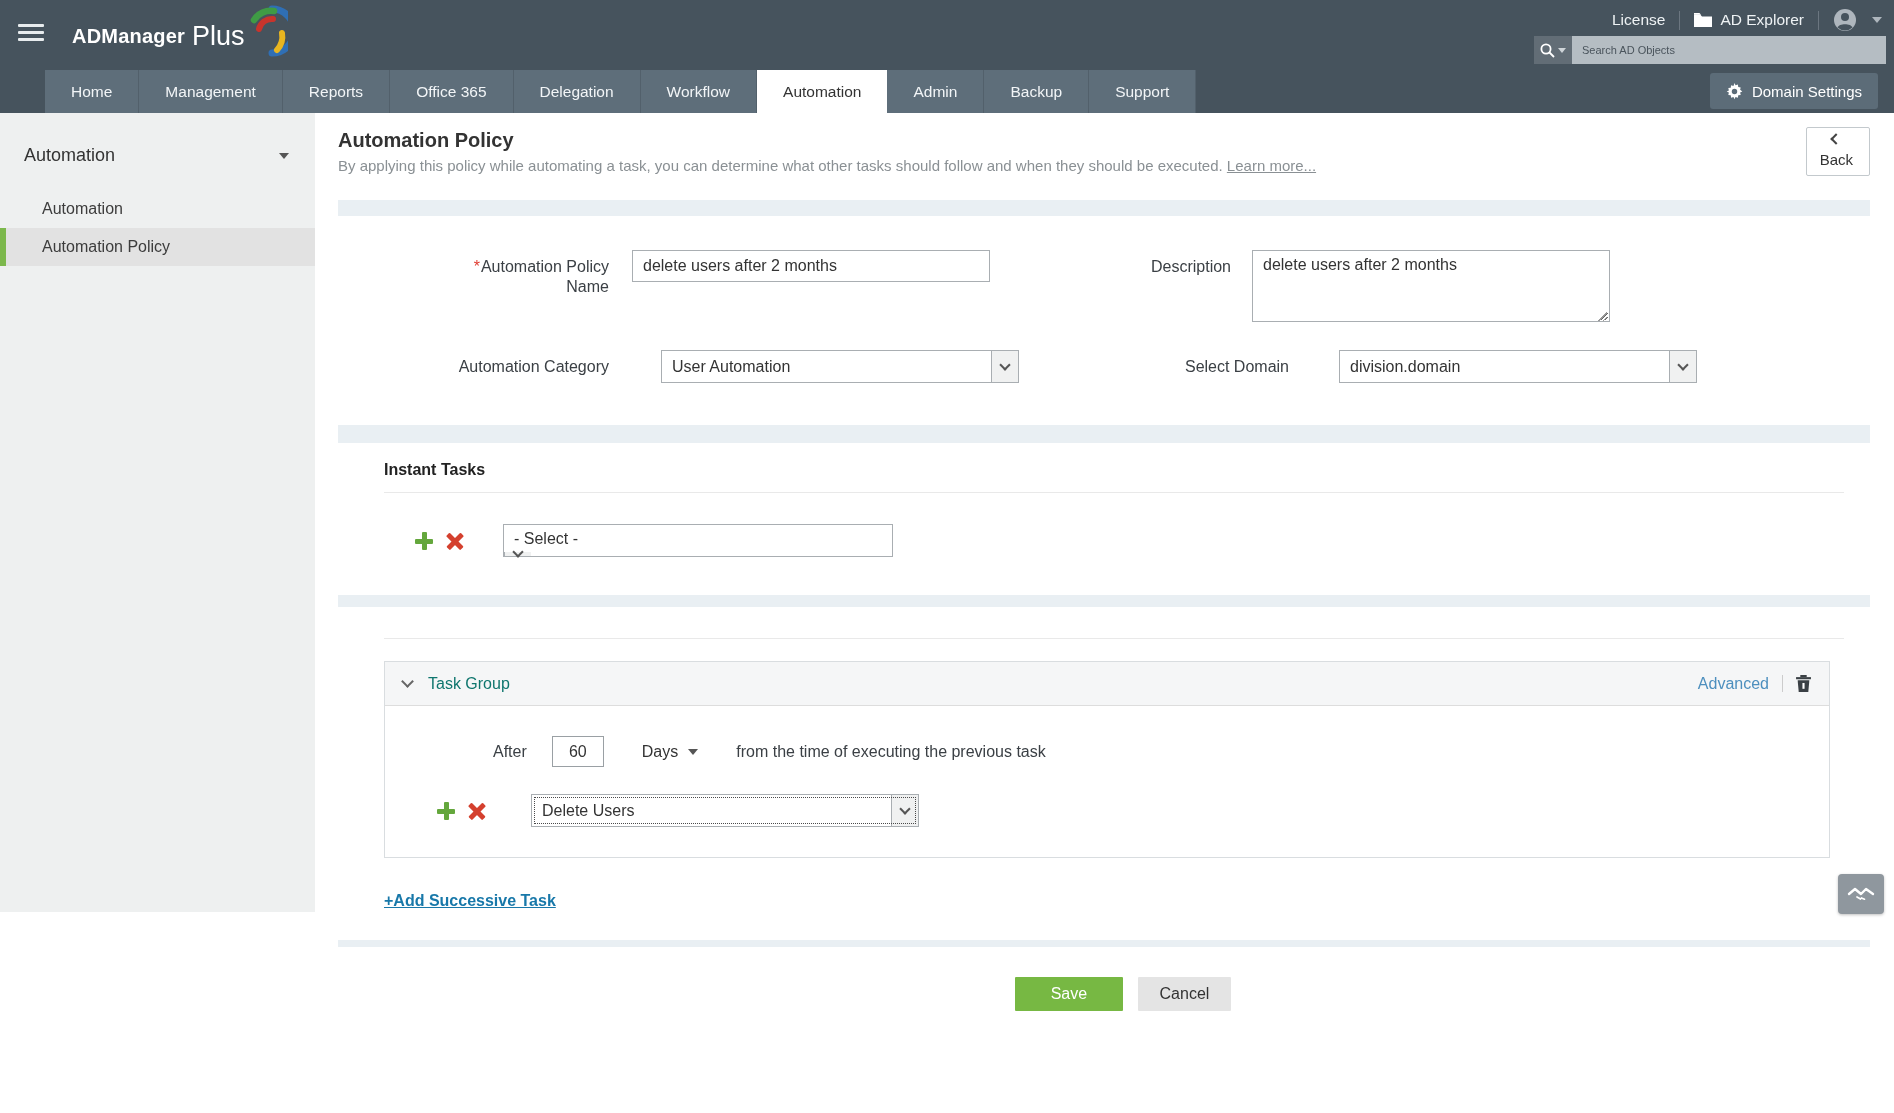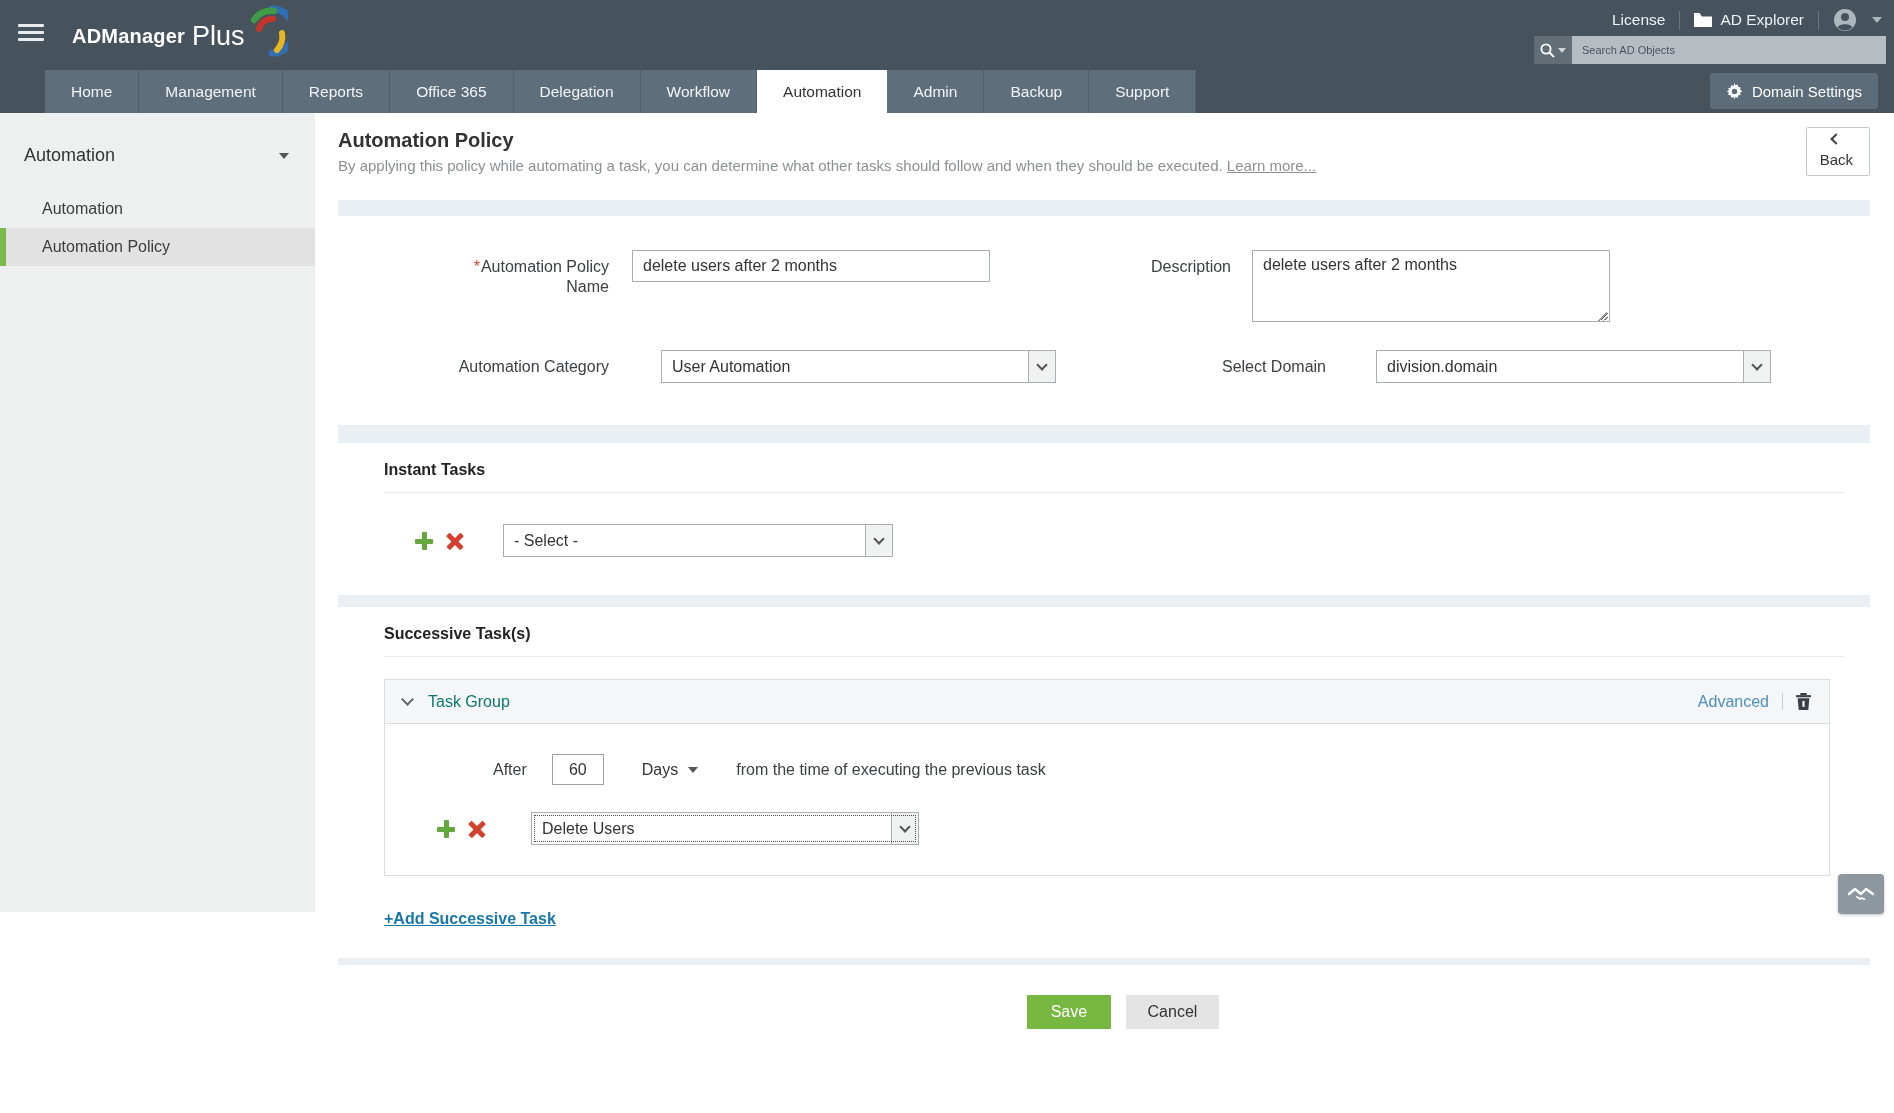--- a/index.html
+++ b/index.html
@@ -68,40 +68,40 @@
   .frow + .frow{margin-top:24px;gap:29px;}
   .lbl{font-size:16px;color:#3b4045;line-height:1.25;padding-top:7px;}
   .lbl-col1{width:271px;text-align:right;padding-left:108px;}
   .lbl-col2{width:241px;text-align:right;}
   .req{color:#e03c31;margin-right:1px;}
   .txt-input{width:358px;height:32px;border:1px solid #a9aeb2;font-size:16px;color:#333;padding:0 10px;margin-left:23px;outline:none;font-family:inherit;}
   .ta-wrap{position:relative;margin-left:21px;}
   textarea.txt-area{width:358px;height:72px;border:1px solid #a9aeb2;font-size:16px;color:#333;padding:5px 10px;resize:both;outline:none;font-family:inherit;}
   .resize-grip{position:absolute;right:3px;bottom:5px;width:10px;height:10px;pointer-events:none;
     background:linear-gradient(135deg,transparent 55%,#999 55%,#999 62%,transparent 62%,transparent 78%,#999 78%,#999 85%,transparent 85%);}
-  .sel{display:inline-flex;width:395px;height:33px;border:1px solid #a9aeb2;background:#fff;cursor:pointer;align-items:stretch;}
+  .sel{display:inline-flex;width:358px;height:33px;border:1px solid #a9aeb2;background:#fff;cursor:pointer;align-items:stretch;}
   .sel.w390{width:390px;}
   .sel-val{flex:1;font-size:16px;color:#333;display:flex;align-items:center;padding:0 10px;white-space:nowrap;overflow:hidden;}
   .sel-btn{width:27px;background:#f0f1f1;border-left:1px solid #a9aeb2;display:flex;align-items:center;justify-content:center;}
   .chev-dn{width:8px;height:8px;border-right:2px solid #555;border-bottom:2px solid #555;transform:rotate(45deg);margin-top:-4px;display:inline-block;}
   .sel.ml23{margin-left:23px;} .sel.ml21{margin-left:21px;}
   .sel.focused{outline:1px dotted #4a4a4a;outline-offset:-4px;}
 
   .sec-heading{font-size:16px;font-weight:bold;color:#222;margin-left:46px;}
   .sec-hr{border-top:1px solid #e9e9e9;margin:13px 26px 0 46px;}
   .instant-card{padding:18px 0 38px 0;}
   .icons-row{display:flex;align-items:center;margin:31px 0 0 77px;}
 
   .icon-plus{position:relative;width:18px;height:18px;display:inline-block;cursor:pointer;}
   .icon-plus::before{content:"";position:absolute;left:0;top:7px;width:18px;height:5px;background:var(--icon-green);border-radius:1px;}
   .icon-plus::after{content:"";position:absolute;left:7px;top:0;width:5px;height:18px;background:var(--icon-green);border-radius:1px;}
   .icon-x{position:relative;width:18px;height:18px;display:inline-block;margin-left:13px;cursor:pointer;}
   .icon-x::before,.icon-x::after{content:"";position:absolute;left:-1px;top:7px;width:20px;height:4.5px;background:var(--icon-red);border-radius:1px;}
   .icon-x::before{transform:rotate(45deg);} .icon-x::after{transform:rotate(-45deg);}
-  .icons-row .sel{margin-left:39px;}
+  .icons-row .sel{margin-left:39px;flex-direction:column;}
 
   .succ-card{padding:18px 0 30px 0;}
   .task-group{margin:22px 40px 0 46px;border:1px solid #d9dde0;background:#fff;}
   .tg-header{height:44px;background:#f5f6f7;border-bottom:1px solid #ddd;display:flex;align-items:center;padding:0 18px;}
   .tg-chev{width:9px;height:9px;border-right:2px solid #666;border-bottom:2px solid #666;transform:rotate(45deg);margin-top:-4px;cursor:pointer;}
   .tg-title{font-size:16px;color:#0f766e;margin-left:16px;}
   .tg-right{margin-left:auto;display:flex;align-items:center;}
   .tg-advanced{color:#4d8fbe;font-size:16px;cursor:pointer;}
   .tg-sep{width:1px;height:17px;background:#ccc;margin:0 13px;}
   .trash{cursor:pointer;display:flex;align-items:center;}
@@ -110,21 +110,21 @@
   .num-input{width:52px;height:31px;border:1px solid #9aa0a4;text-align:center;font-size:16px;color:#333;margin-left:25px;outline:none;font-family:inherit;}
   .unit-dd{display:flex;align-items:center;margin-left:38px;cursor:pointer;gap:10px;font-size:16px;color:#333;}
   .unit-dd .caret-down{border-top-color:#555;border-left-width:5px;border-right-width:5px;border-top-width:6px;margin-left:0;}
   .after-suffix{margin-left:38px;}
   .task-sel-row{display:flex;align-items:center;margin:27px 0 0 52px;}
   .task-sel-row .sel{margin-left:45px;width:388px;}
 
   .add-link{display:inline-block;margin:34px 0 0 46px;color:#1878a9;font-size:16px;font-weight:bold;text-decoration:underline;cursor:pointer;}
 
   .footer-actions{text-align:center;margin-top:30px;}
-  .btn{display:inline-block;border:0;font-size:16px;font-family:inherit;cursor:pointer;padding:8px 24px;border-radius:1px;margin-left:38px;}
+  .btn{display:inline-block;border:0;font-size:16px;font-family:inherit;cursor:pointer;padding:8px 36px;border-radius:1px;margin-left:38px;}
   .btn-save{background:var(--accent-green);color:#fff;}
   .btn-cancel{background:#e4e4e4;color:#333;margin-left:10px;padding:8px 22px;}
 
   .feedback-tab{position:fixed;right:10px;top:874px;width:46px;height:40px;background:#8f979e;border-radius:4px;
     display:flex;align-items:center;justify-content:center;cursor:pointer;box-shadow:0 1px 3px rgba(0,0,0,.25);}
 </style>
 </head>
 <body>
 
 <div class="header">
@@ -271,21 +271,20 @@
               <span class="sel-btn">
                   <span class="chev-dn"></span>
                 </span>
             </div>
           </div>
         </div>
 
         <div class="gap12"></div>
 
         <div class="card succ-card">
-          <div class="sec-heading">Successive Task(s)</div>
           <div class="sec-hr"></div>
 
           <div class="task-group">
             <div class="tg-header">
               <span class="tg-chev"></span>
               <span class="tg-title">Task Group</span>
               <span class="tg-right">
                 <span class="tg-advanced">Advanced</span>
                 <span class="tg-sep"></span>
                 <span class="trash">

